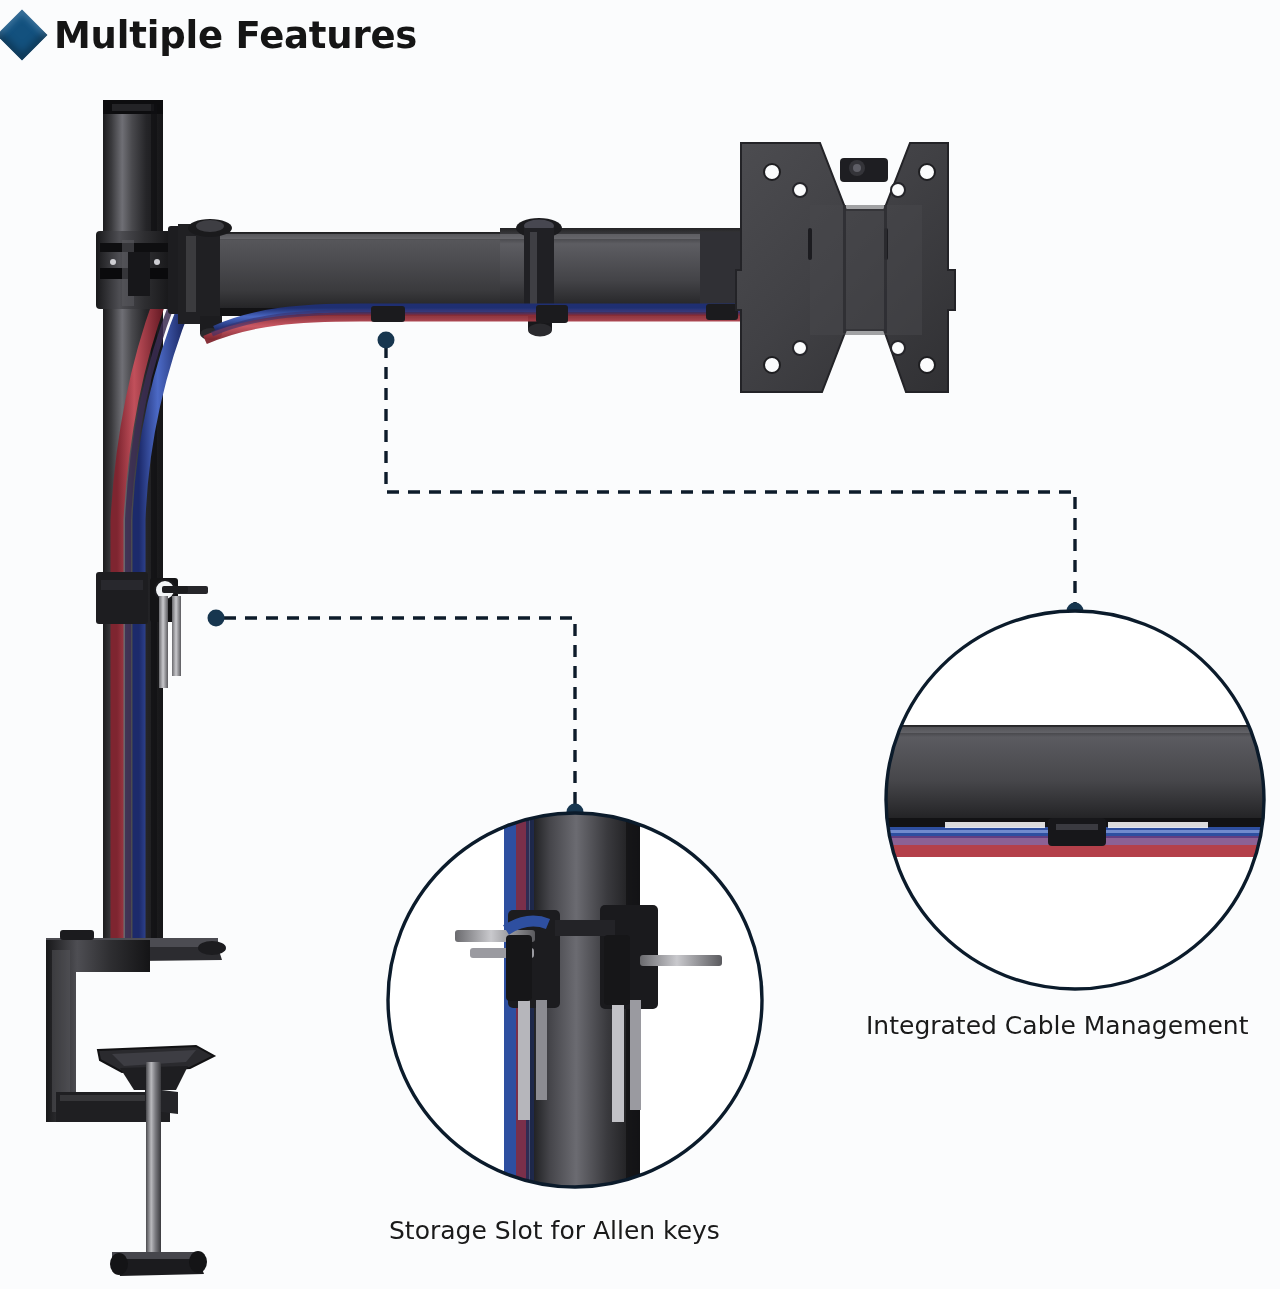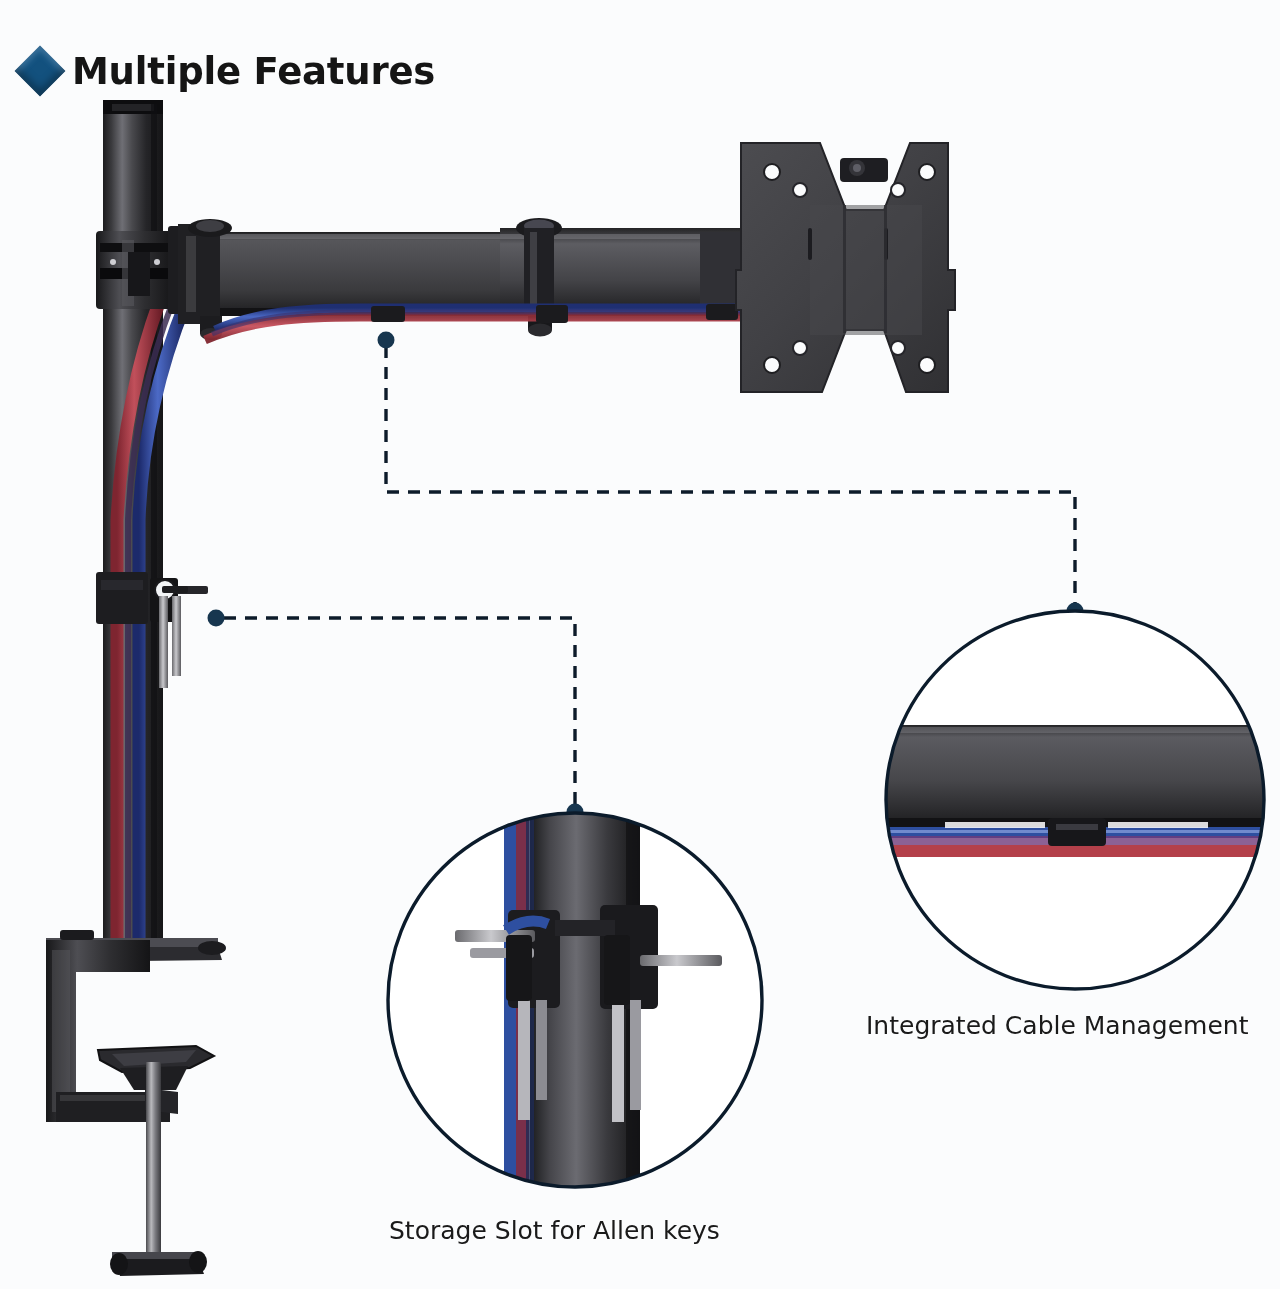--- a/index.html
+++ b/index.html
@@ -8,22 +8,22 @@
     background:#fbfcfd;
     font-family:"Liberation Sans", sans-serif;
     overflow:hidden;
     position:relative;
   }
   #stage{position:absolute;left:0;top:0;width:1280px;height:1289px;}
   #stage > svg{position:absolute;left:0;top:0;}
 
   .hdr{
     position:absolute;left:0;top:0;width:1280px;height:70px;
-    display:flex;align-items:center;gap:14px;padding-left:22px;
-    box-sizing:border-box;z-index:5;margin-top:36px;
+    display:flex;align-items:center;gap:14px;padding-left:4px;
+    box-sizing:border-box;z-index:5;
   }
   .diamond{
     width:36px;height:36px;flex:0 0 36px;
     background:#13517e;
     transform:rotate(45deg);
     box-shadow:inset -4px -4px 8px rgba(0,0,0,.35), inset 3px 3px 6px rgba(120,170,210,.45);
   }
   .hdr-title{
     font-size:37px;font-weight:bold;color:#151515;
     letter-spacing:-.2px;white-space:nowrap;

